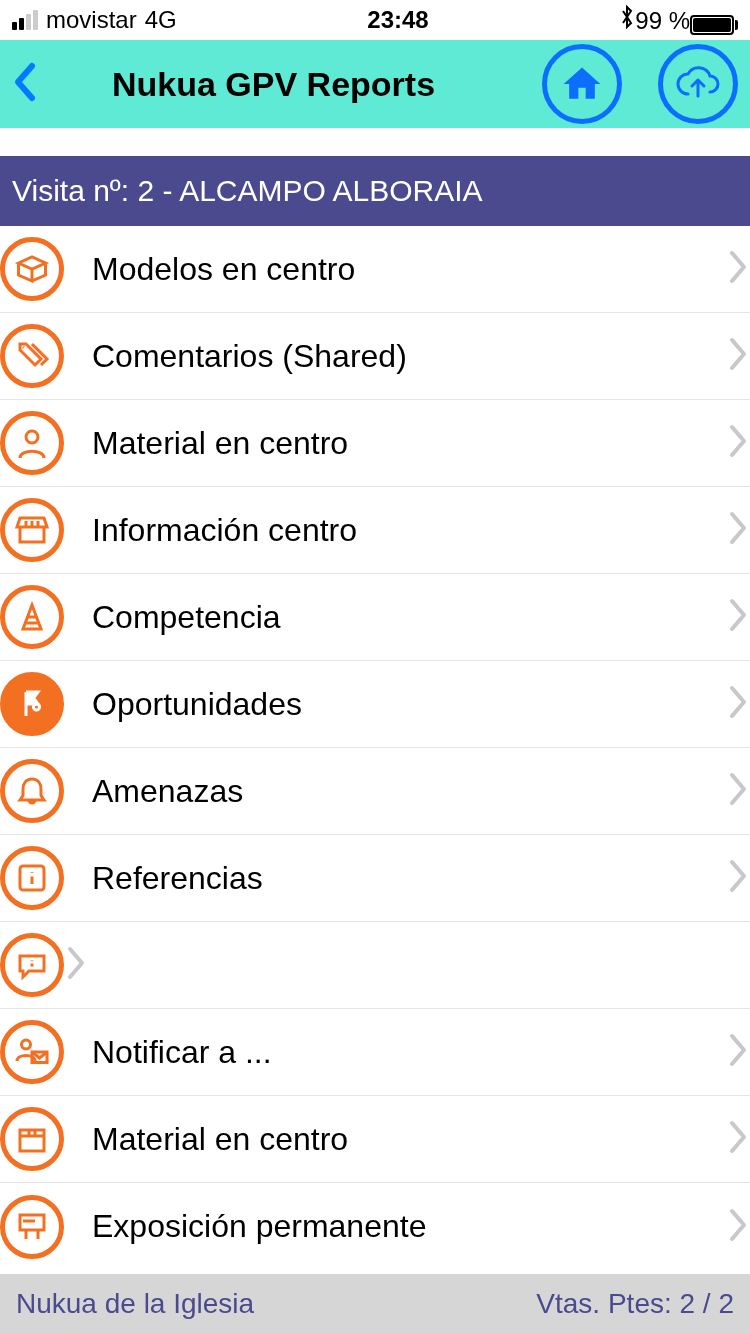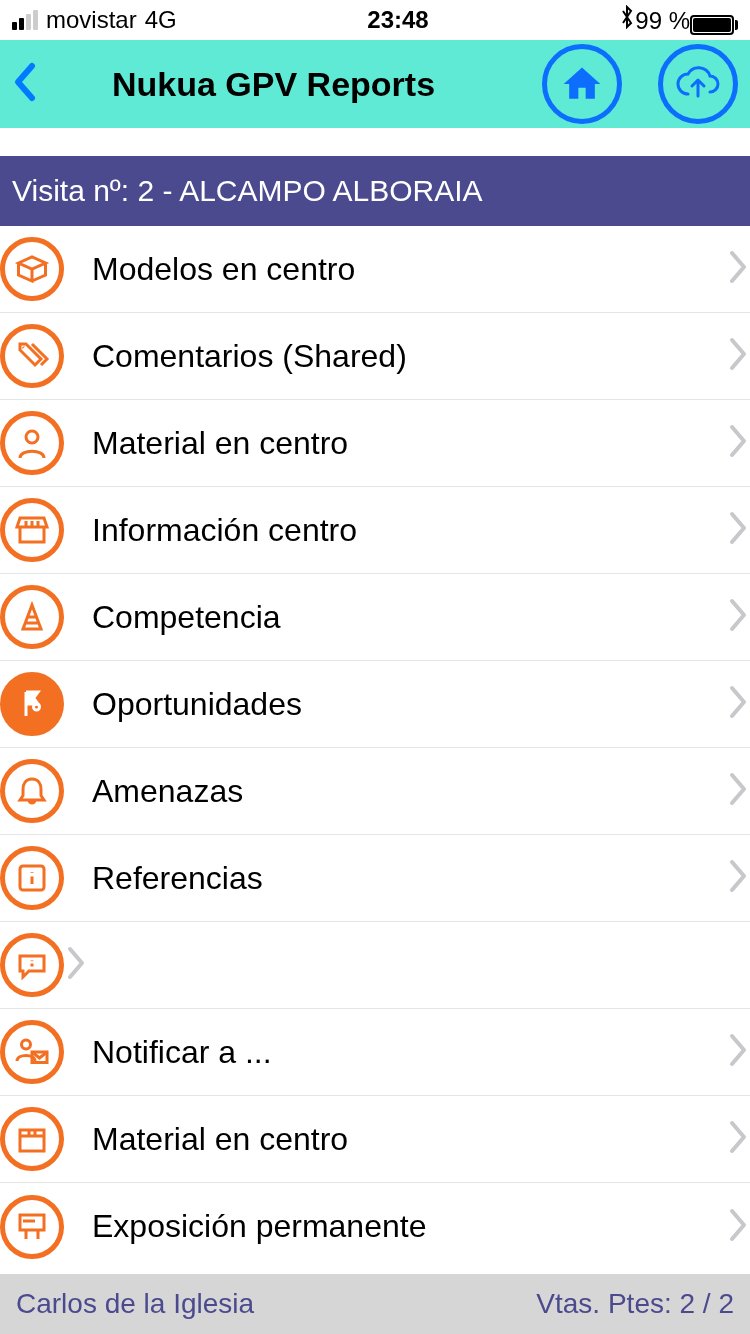--- a/index.html
+++ b/index.html
@@ -292,15 +292,15 @@
     </div>
     <div class="item-label">Exposición permanente</div>
     <div class="chevron"><svg width="24" height="40" viewBox="0 0 24 40" fill="none" stroke="currentColor" stroke-width="4" stroke-linecap="round" stroke-linejoin="round">
           <path d="M6 6 L18 20 L6 34"></path>
         </svg></div>
   </div>
 
 </div>
 
 <div class="footer">
-  <span>Carlos de la Iglesia</span>
+  <span>Nukua de la Iglesia</span>
   <span>Vtas. Ptes: 2 / 2</span>
 </div>
 
 </body></html>

